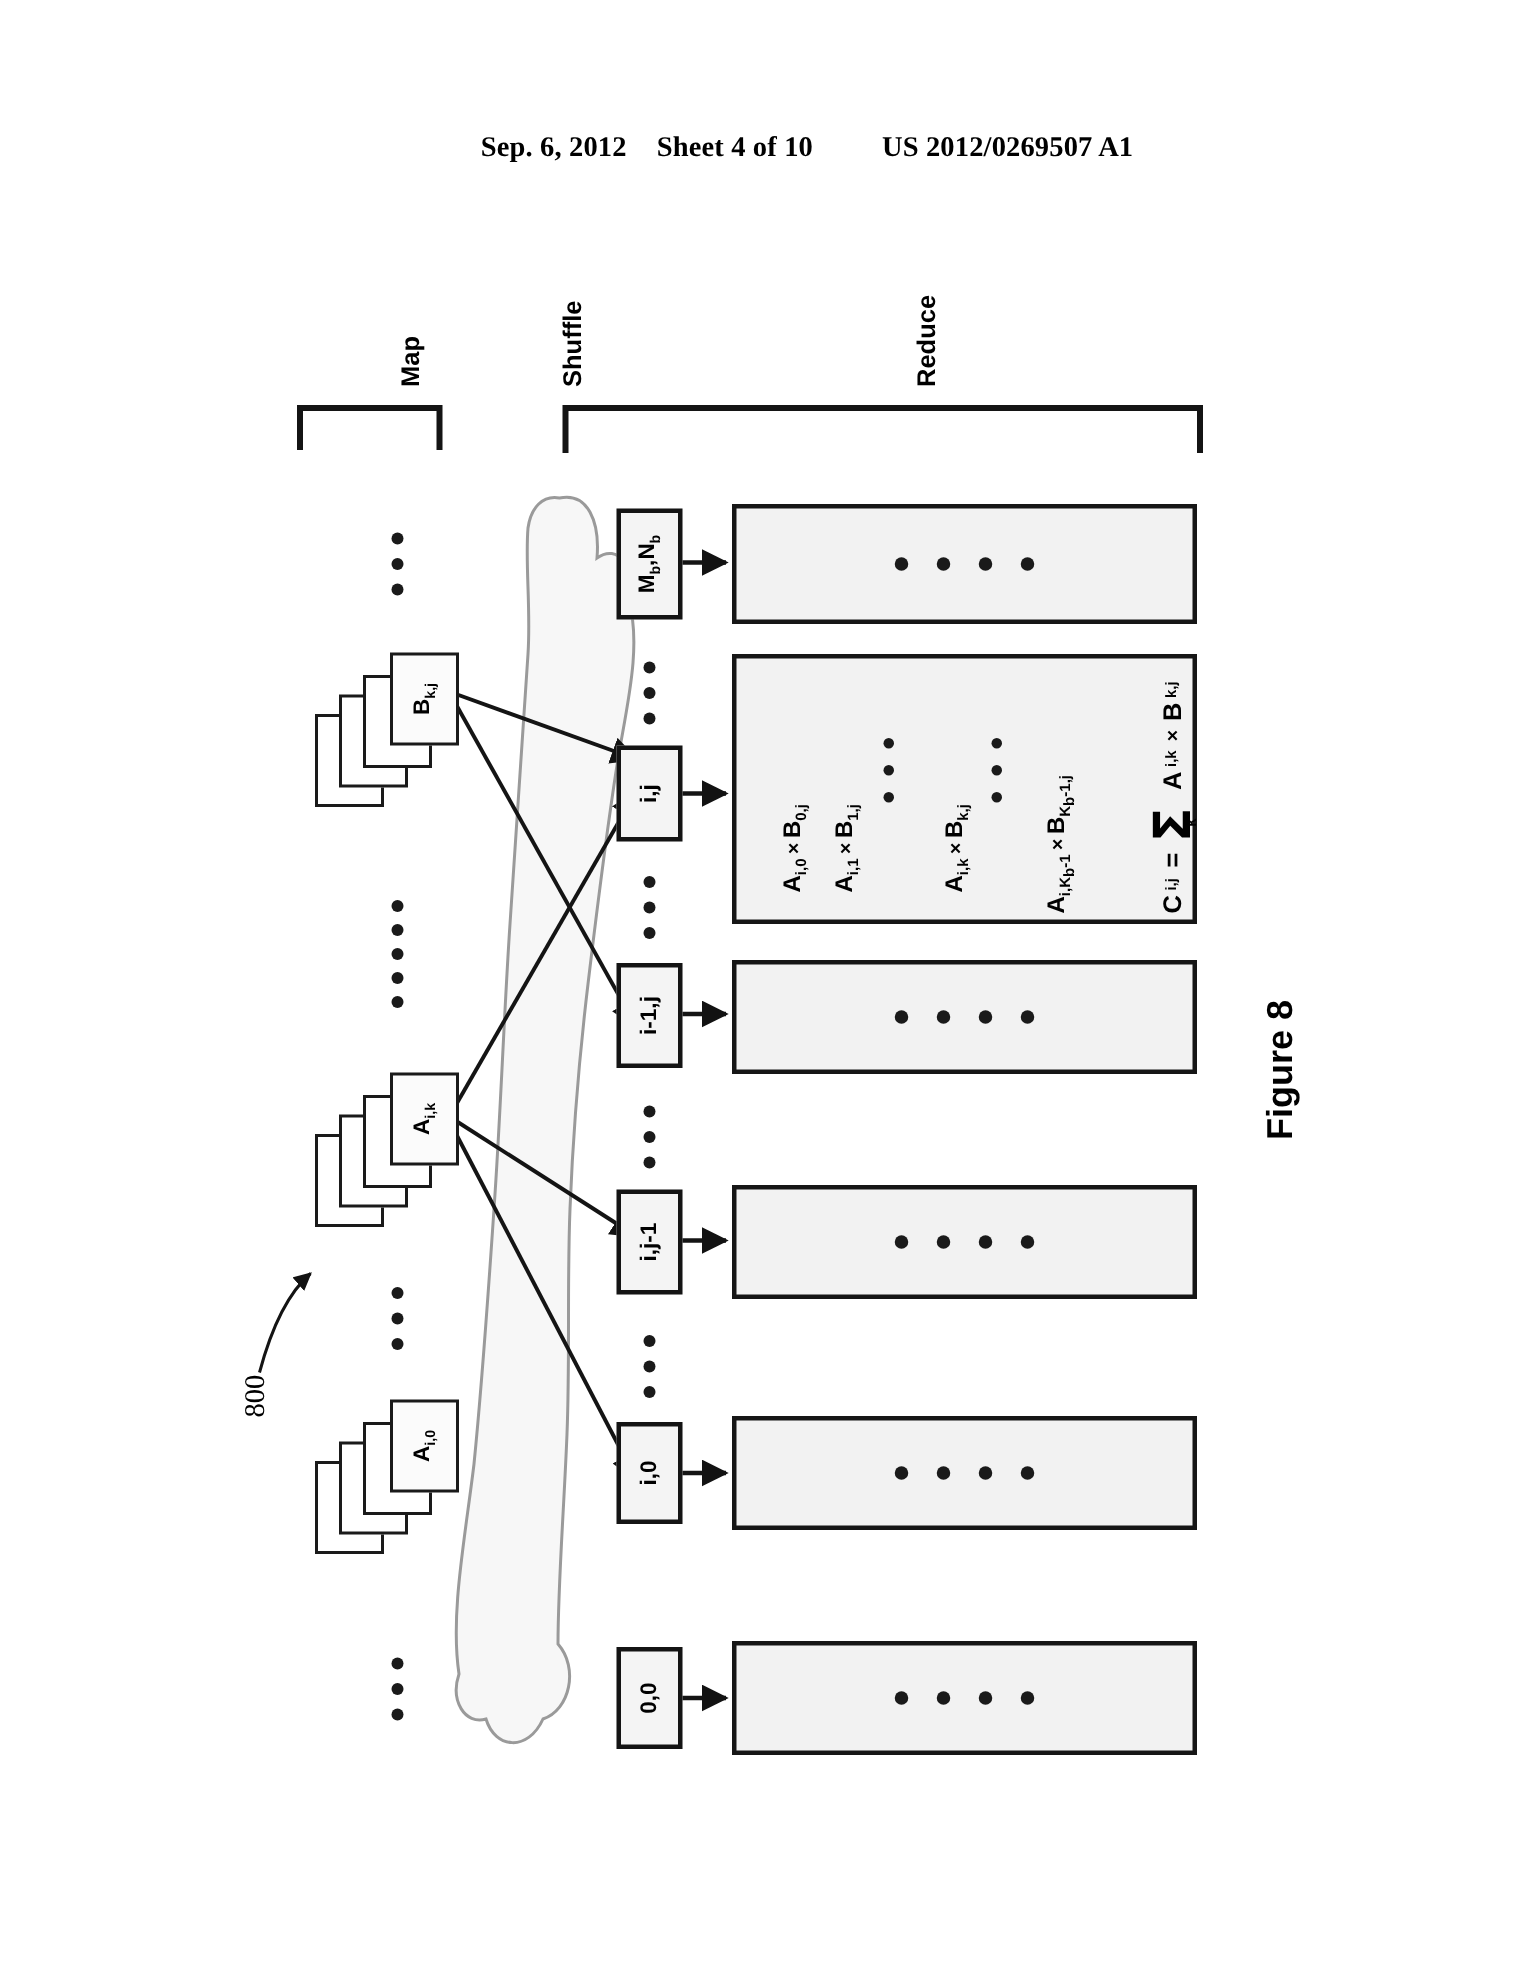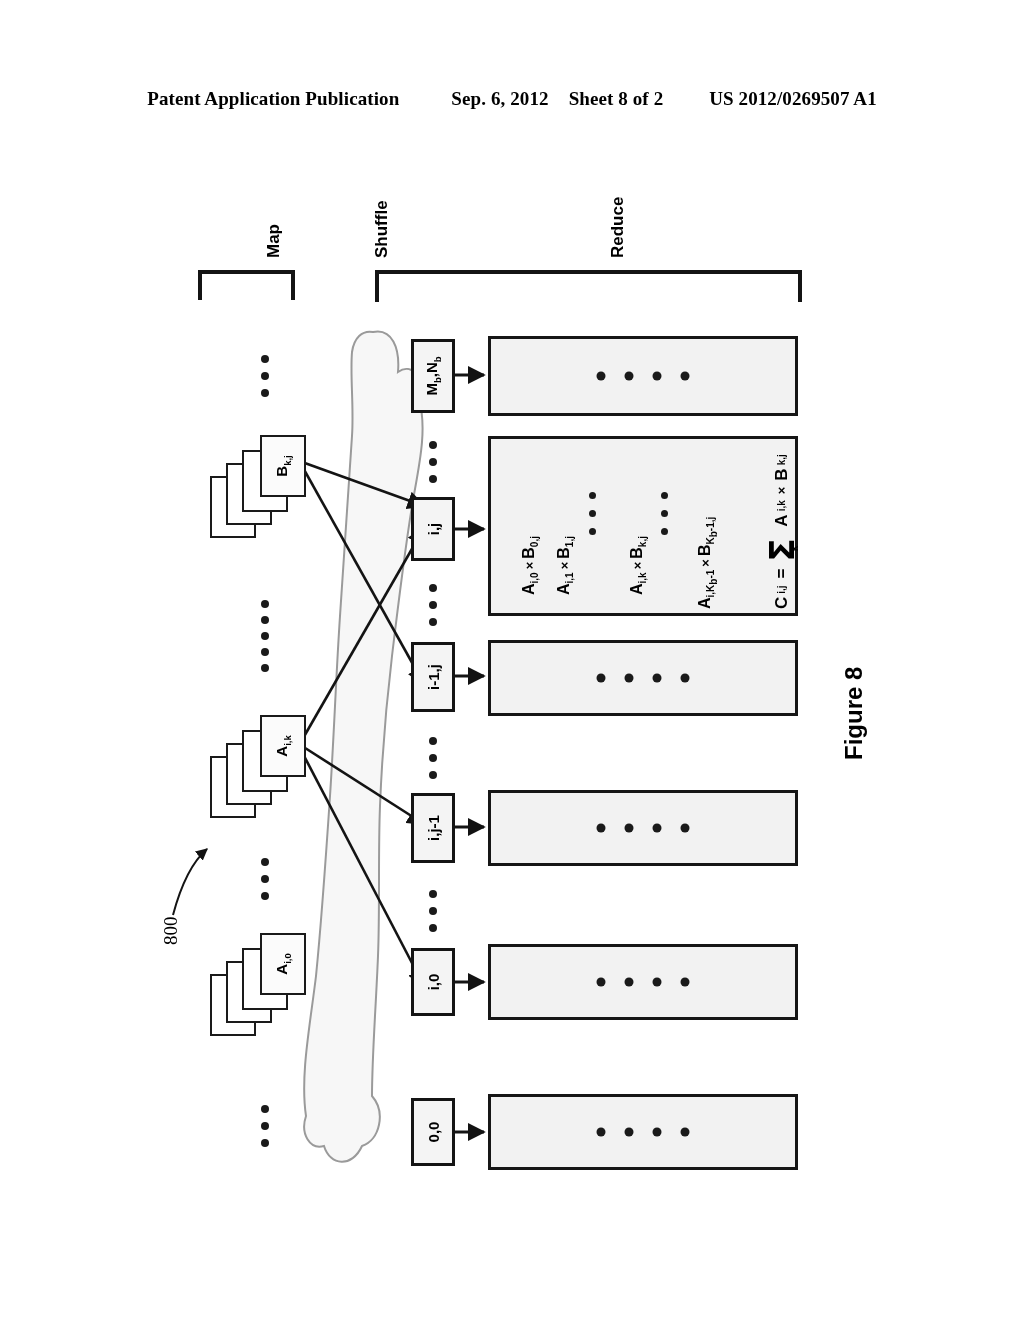--- a/index.html
+++ b/index.html
@@ -145,25 +145,24 @@
     transform-origin:0 0;
     transform:rotate(-90deg);
     font-family:"Liberation Serif", serif;
     font-size:19px; white-space:nowrap;
   }
 </style>
 </head>
 <body>
 
 <div id="page-header">
-  <span class="seg">Patent Application Publication</span>
   <span class="gap-xl"></span>
   <span class="seg">Sep. 6, 2012</span>
   <span class="gap-md"></span>
-  <span class="seg">Sheet 8 of 2</span>
+  <span class="seg">Sheet 4 of 10</span>
   <span class="gap-lg"></span>
   <span class="seg">US 2012/0269507 A1</span>
 </div>
 
 <div id="figure">
 
   <svg id="fig-svg" width="1024" height="1320" viewBox="0 0 1024 1320">
     <defs>
       <marker id="ah" viewBox="0 0 10 10" refX="9" refY="5" markerWidth="7" markerHeight="7" orient="auto-start-reverse">
         <path d="M 0 0 L 10 5 L 0 10 z" fill="#121212"></path>

